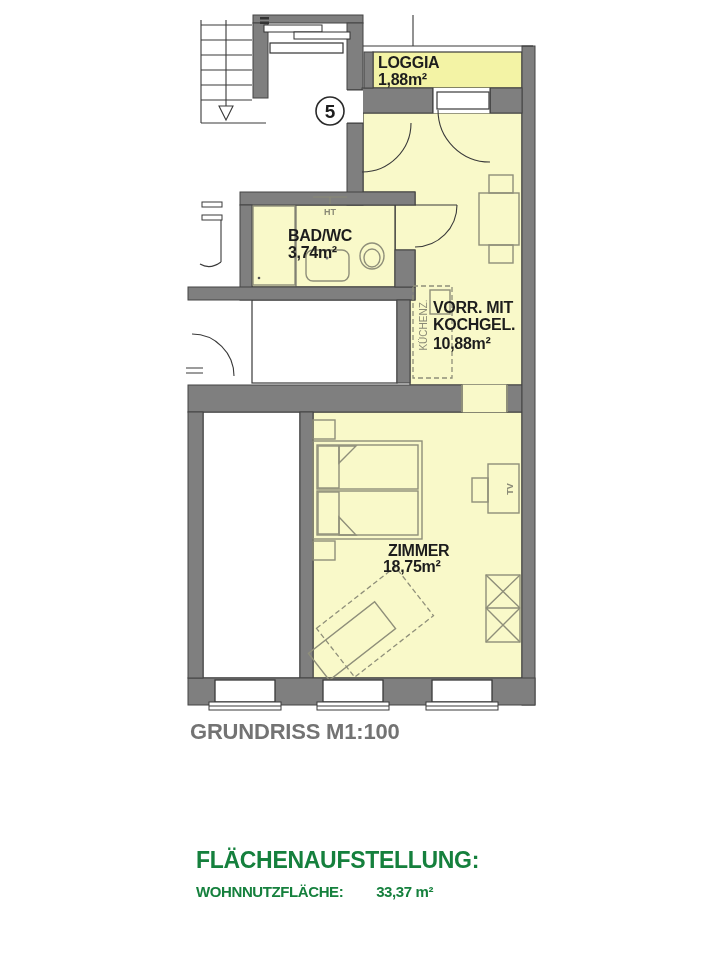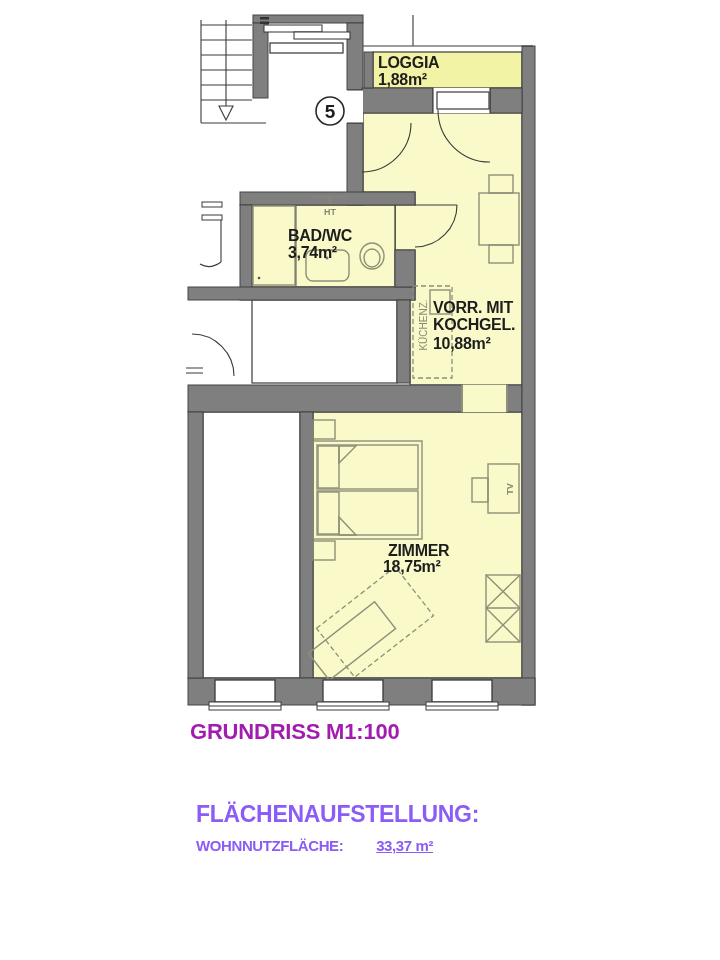--- a/index.html
+++ b/index.html
@@ -17,27 +17,27 @@
   .thin{stroke:#3a3a3a;stroke-width:1.1;fill:none;}
   .door{fill:#ffffff;stroke:#3a3a3a;stroke-width:1.2;}
   .furn{stroke:#8f8f7a;stroke-width:1.4;fill:none;}
   .furnD{stroke:#8f8f7a;stroke-width:1.3;fill:none;stroke-dasharray:5 3;}
   .lbl{font:bold 16px "Liberation Sans",sans-serif;fill:#1d1d1d;letter-spacing:-0.3px;}
   .ann{font:bold 9px "Liberation Sans",sans-serif;fill:#8a8a76;}
   .annK{font:10px "Liberation Sans",sans-serif;fill:#8a8a76;}
   .badge{font:bold 19px "Liberation Sans",sans-serif;fill:#1d1d1d;}
   
   .title{position:absolute;left:190px;top:719px;font:bold 22px "Liberation Sans",sans-serif;
-         color:#a21caf;letter-spacing:-0.2px;}
-  .summary{position:absolute;left:196px;top:801px;color:#8b5cf6;}
+         color:#737373;letter-spacing:-0.2px;}
+  .summary{position:absolute;left:196px;top:847px;color:#15803d;}
   .s-head{font:bold 23px "Liberation Sans",sans-serif;letter-spacing:-0.3px;margin-bottom:9px;}
   .s-row{display:flex;width:237px;font:bold 15px "Liberation Sans",sans-serif;
          letter-spacing:-0.4px;line-height:18px;}
   .s-row .lab{flex:1 1 auto;}
-  .s-row .val{flex:0 0 auto;text-align:right;text-decoration:underline;}
+  .s-row .val{flex:0 0 auto;text-align:right;}
 </style>
 </head>
 <body>
 
 <div class="page">
 <svg width="720" height="960" viewBox="0 0 720 960">
 
   <g>
     <rect class="whiteroom" x="252" y="300" width="145" height="83"></rect>
     <rect class="whiteroom" x="203" y="412" width="97" height="266"></rect>

